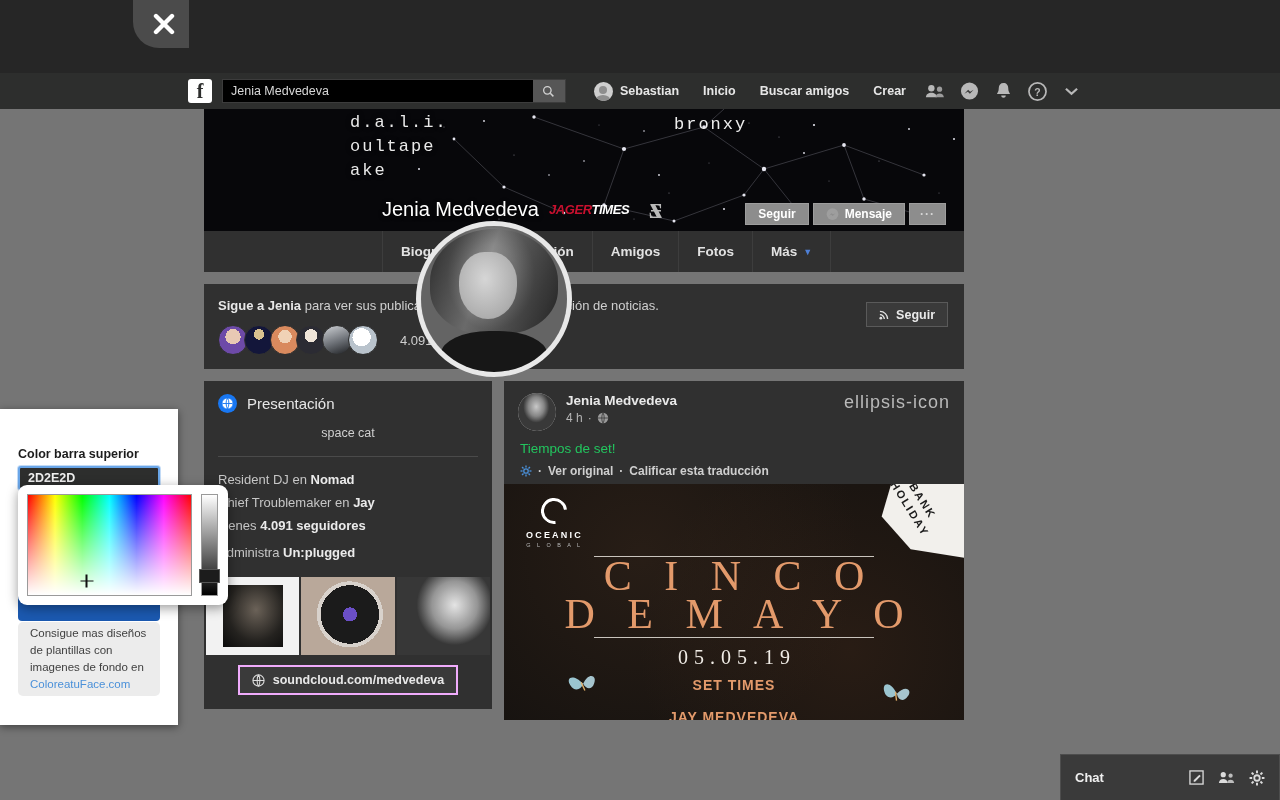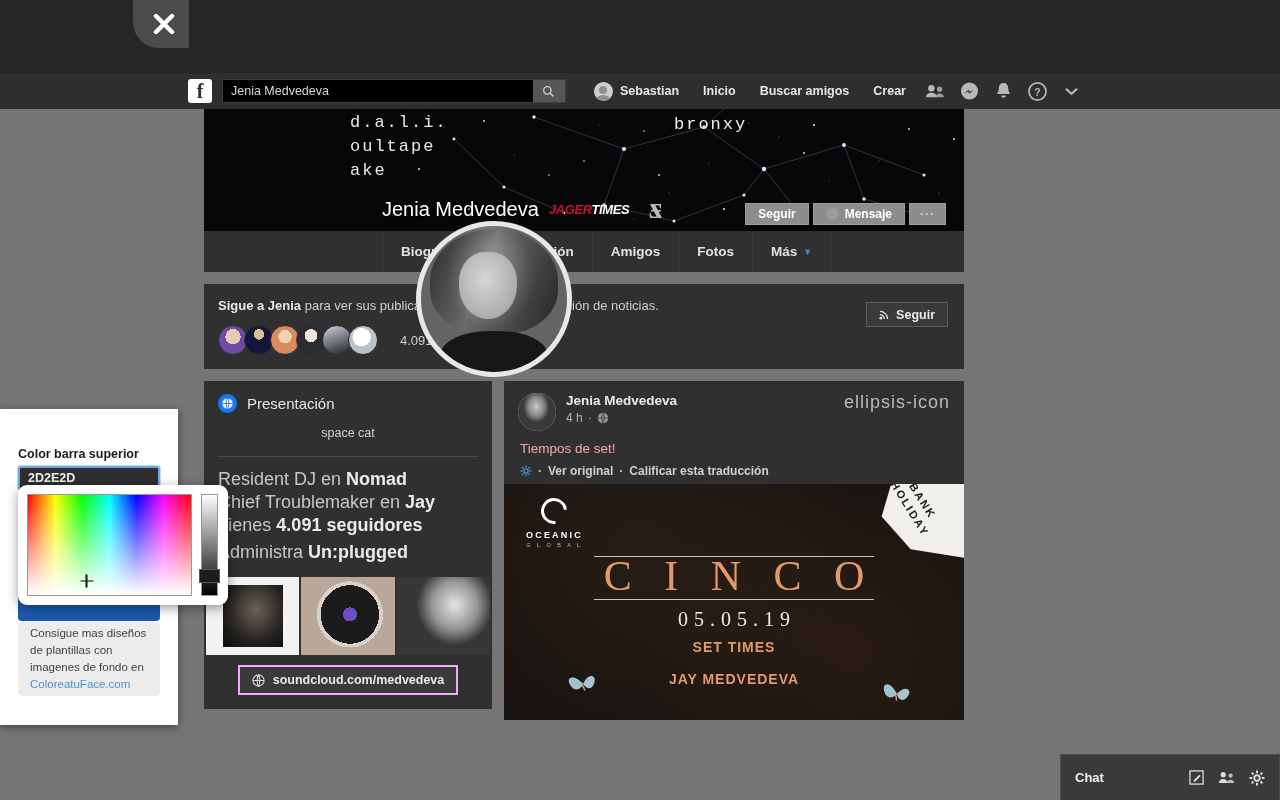--- a/index.html
+++ b/index.html
@@ -187,21 +187,21 @@
     width: 19px; height: 19px; border-radius: 50%; background: #1877f2;
     display: flex; align-items: center; justify-content: center; flex: 0 0 auto;
   }
   .intro-title { color: #e6e6e6; font-size: 15px; }
   .intro-bio {
     color: #d0d0d0; font-size: 12.5px; text-align: center; padding: 4px 14px 16px;
   }
   .intro-sep { height: 1px; background: #4a4a4a; margin: 0 14px; }
   .intro-list { padding: 12px 14px 6px 14px; }
   .intro-item {
-    color: #c6c6c6; font-size: 18px; line-height: 21px; margin-bottom: 2px;
+    color: #c6c6c6; font-size: 13px; line-height: 21px; margin-bottom: 2px;
   }
   .intro-item b { color: #ebebeb; }
   .thumbs { display: flex; gap: 2px; padding: 6px 2px 0 2px; }
   .thumb { width: 94px; height: 78px; overflow: hidden; position: relative; }
   .t1 { background: #f2f2f2; }
   .t1::after {
     content: ""; position: absolute; left: 18%; top: 10%; width: 64%; height: 80%;
     background: radial-gradient(ellipse at 55% 40%, #6b6258 0%, #24221f 60%, #0b0b0b 100%);
   }
   .t2 {
@@ -234,21 +234,21 @@
     filter: grayscale(1);
   }
   .post-meta { margin-left: 10px; }
   .post-name { color: #e9e9e9; font-size: 13.5px; font-weight: bold; }
   .post-time { color: #b5b5b5; font-size: 12px; margin-top: 3px; display: flex; align-items: center; gap: 5px; }
   .post-dots {
     position: absolute; right: 14px; top: 12px; color: #b9b9b9; font-size: 18px;
     letter-spacing: 1px; cursor: pointer; line-height: 1;
   }
   .post-body { padding: 10px 16px 6px 16px; }
-  .post-text { color: #fca5a5; font-size: 13.5px; }
+  .post-text { color: #22c55e; font-size: 13.5px; }
   .post-trans {
     margin-top: 8px; color: #cfcfcf; font-size: 12px; font-weight: bold;
     display: flex; align-items: center; gap: 6px;
   }
   .post-trans a { color: #cfcfcf; text-decoration: none; cursor: pointer; }
 
   .flyer {
     position: relative; width: 460px; height: 236px; overflow: hidden;
     background: #16120f;
   }
@@ -685,20 +685,21 @@
               <div class="oceanic-t1">OCEANIC</div>
               <div class="oceanic-t2">G L O B A L</div>
             </div>
 
             <div class="bank-holiday"></div>
             <div class="bh-text">BANK HOLIDAY</div>
 
             <div class="flyer-main">
               <div class="flyer-rule"></div>
               <div class="cinco">C I N C O</div>
+              <div class="cinco">D E  M A Y O</div>
               <div class="flyer-rule" style="margin-top:4px"></div>
               <div class="flyer-date">05.05.19</div>
               <div class="set-times">SET TIMES</div>
               <div class="jay">JAY MEDVEDEVA</div>
             </div>
 
             <svg class="butterfly bf-l" viewBox="0 0 40 30">
               <path d="M20 16 C10 2, 0 6, 5 16 C8 23, 16 24, 20 16Z" fill="#a9d8e6" opacity=".9"></path>
               <path d="M20 16 C28 3, 38 8, 33 17 C30 24, 23 24, 20 16Z" fill="#bde3ee" opacity=".85"></path>
               <path d="M18 14 l3 10" stroke="#e2b06a" stroke-width="1.6" fill="none"></path>

